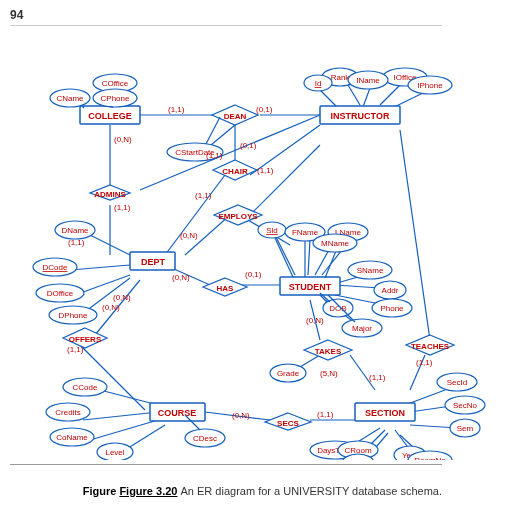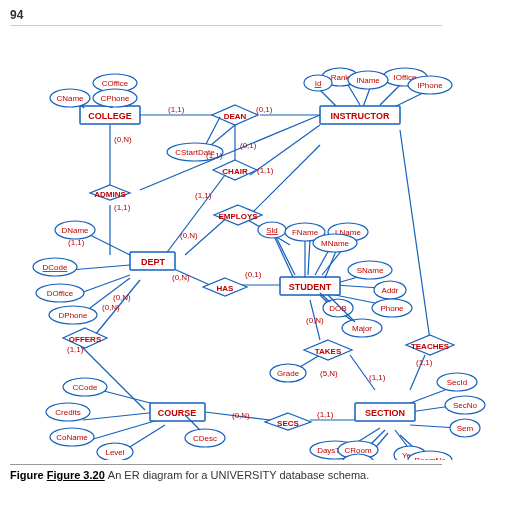--- a/index.html
+++ b/index.html
@@ -42,21 +42,22 @@
       position: absolute;
       top: 0; left: 0;
       width: 100%;
       height: 100%;
     }
     .figure-caption {
       font-size: 11px;
       color: #333;
       margin-top: 4px;
       border-top: 1px solid #999;
-      padding-top: 4px;
+      padding-top: 20px;
+      text-align: right;
     }
     .figure-caption .fig-label {
       font-weight: bold;
       color: #000;
     }
     .fig-num {
       text-decoration: underline;
     }
   </style>
 </head>

